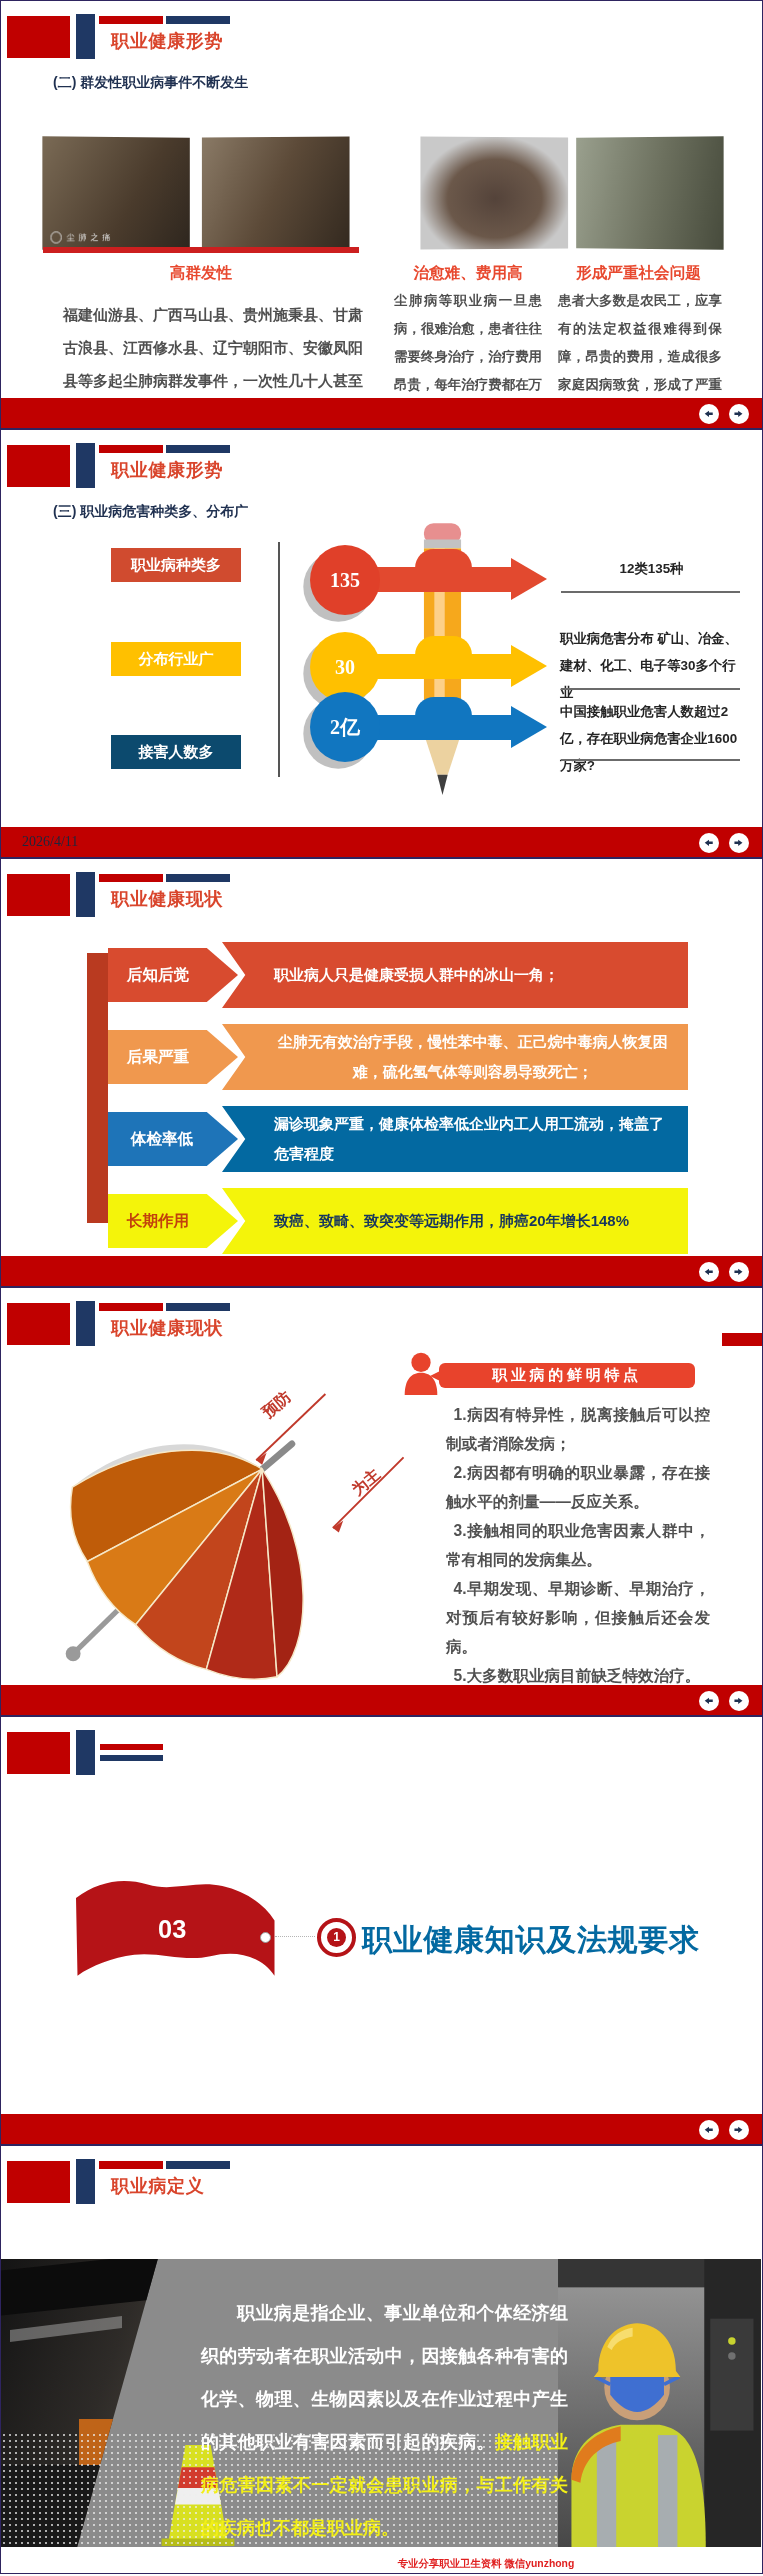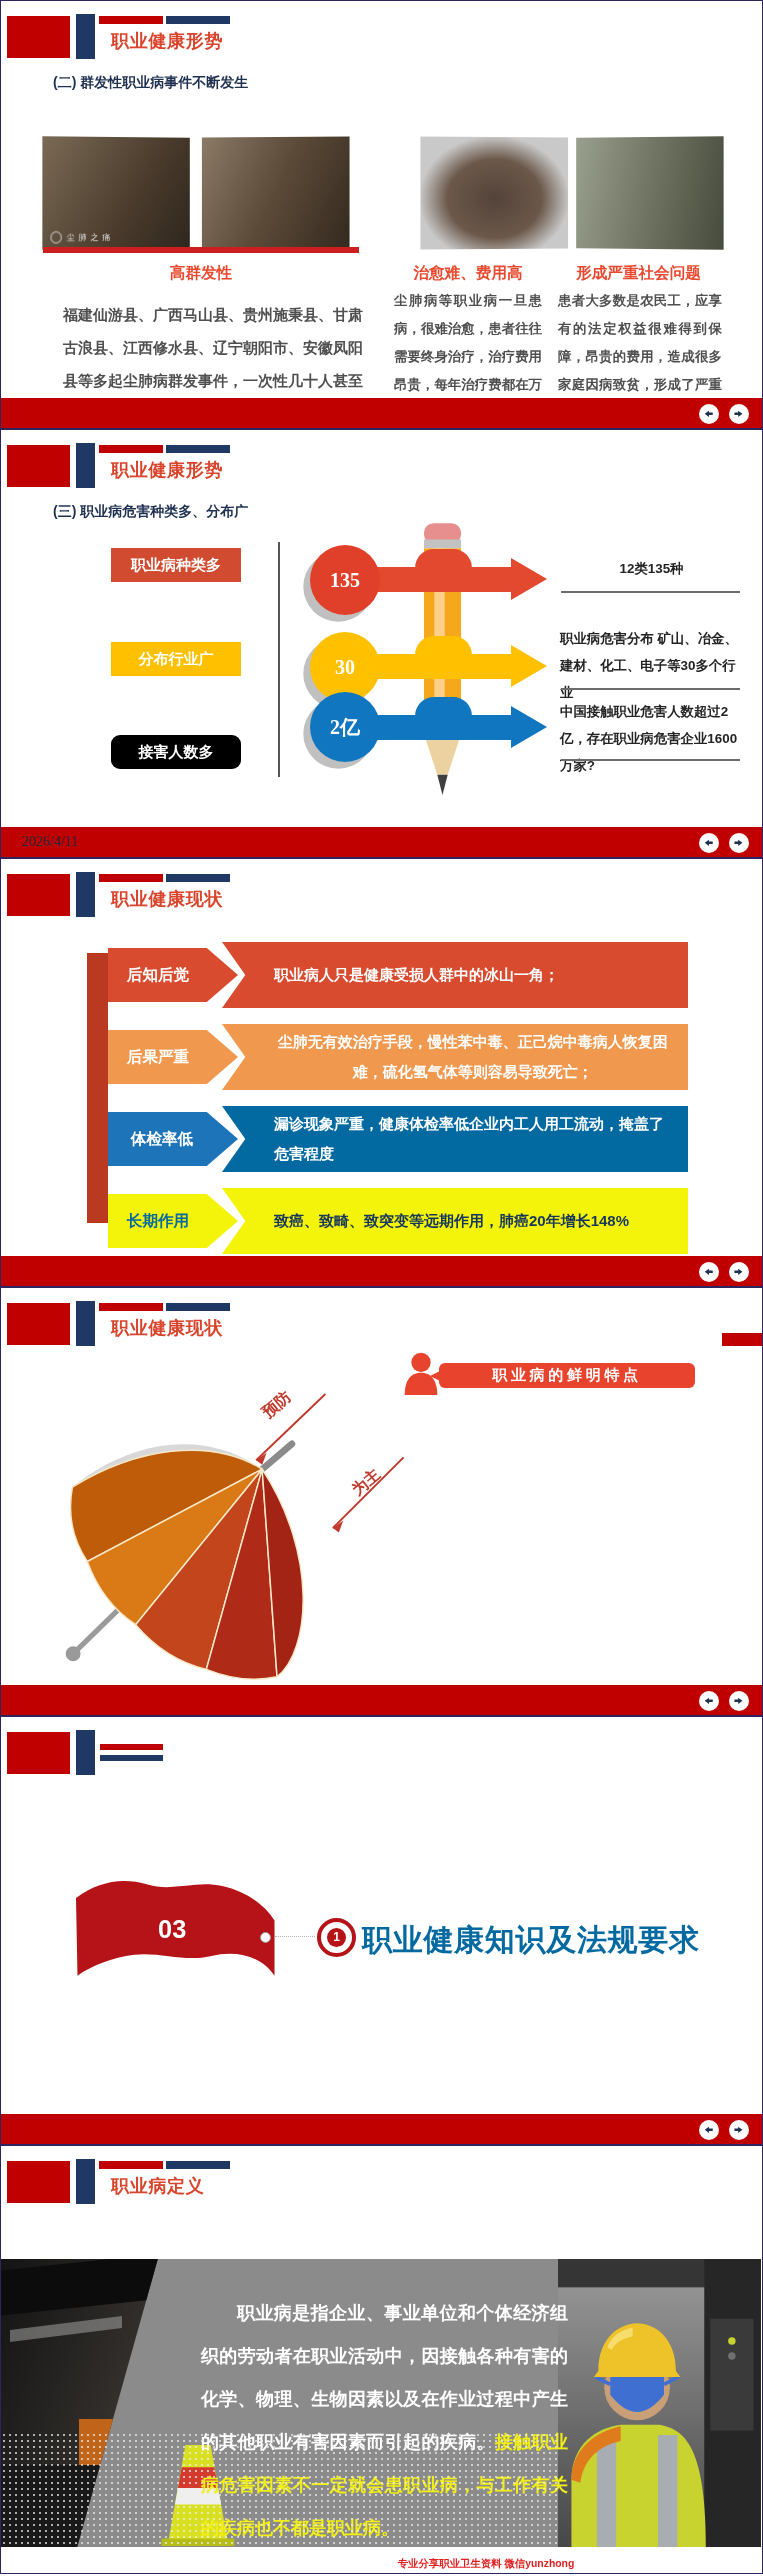--- a/index.html
+++ b/index.html
@@ -144,21 +144,21 @@
   <div class="slide">
     <div class="hdr-redrect"></div>
     <div class="hdr-navyrect"></div>
     <div class="hdr-redbar"></div>
     <div class="hdr-navybar"></div>
     <div class="hdr-title">职业健康形势</div>
     <div class="subtitle">(三) 职业病危害种类多、分布广</div>
 
     <div class="s2-label" style="top:118px;background:#d04b2f;">职业病种类多</div>
     <div class="s2-label" style="top:212px;background:#ffc000;">分布行业广</div>
-    <div class="s2-label" style="top:305px;background:#000000;border-radius:9px;">接害人数多</div>
+    <div class="s2-label" style="top:305px;background:#0c4a6e;">接害人数多</div>
     <div class="s2-divider"></div>
 
     <svg class="pencil" width="49" height="285" viewBox="0 0 66 382">
       <rect x="8" y="6" width="50" height="28" rx="13" fill="#e78f8f"></rect>
       <rect x="8" y="28" width="50" height="12" fill="#c2c2c2"></rect>
       <rect x="8" y="40" width="50" height="250" fill="#f6a81c"></rect>
       <rect x="22" y="40" width="14" height="250" fill="#fdd089"></rect>
       <polygon points="8,290 58,290 40,345 26,345" fill="#ecd2a0"></polygon>
       <polygon points="26,345 40,345 33,372" fill="#3f3f3f"></polygon>
     </svg>
@@ -210,21 +210,21 @@
 
     <div class="s3-label" style="top:89px;background:#d84b2f;">后知后觉</div>
     <div class="s3-band" style="top:83px;background:#d84b2f;">职业病人只是健康受损人群中的冰山一角；</div>
 
     <div class="s3-label" style="top:171px;background:#f0984e;">后果严重</div>
     <div class="s3-band" style="top:165px;background:#f0984e;text-align:center;">尘肺无有效治疗手段，慢性苯中毒、正己烷中毒病人恢复困难，硫化氢气体等则容易导致死亡；</div>
 
     <div class="s3-label" style="top:253px;background:#1e74b8;padding-left:8px;">体检率低</div>
     <div class="s3-band" style="top:247px;background:#0369a1;">漏诊现象严重，健康体检率低企业内工人用工流动，掩盖了危害程度</div>
 
-    <div class="s3-label" style="top:335px;background:#f4f40a;color:#0369a1;">长期作用</div>
+    <div class="s3-label" style="top:335px;background:#f4f40a;color:#c2410c;">长期作用</div>
     <div class="s3-band" style="top:329px;background:#f4f40a;color:#17365d;">致癌、致畸、致突变等远期作用，肺癌20年增长148%</div>
 
     <div class="bottombar"></div>
     <div class="navbtn nav-prev">
       <svg viewBox="0 0 16 14">
           <path d="M14 5.2H8.6V2.4L2.4 7l6.2 4.6V8.8H14z"></path>
         </svg>
     </div>
     <div class="navbtn nav-next">
       <svg viewBox="0 0 16 14">
@@ -258,20 +258,27 @@
       <polygon points="405,215 419,205 413,221" fill="#c0392b"></polygon>
       <text x="438" y="172" font-size="21" font-weight="bold" fill="#c0392b" transform="rotate(-40 438 172)">为主</text>
     </svg>
 
     <svg class="s4-person" width="36" height="43" viewBox="0 0 48 58">
       <circle cx="24" cy="14" r="13" fill="#e8432c"></circle>
       <path d="M2,58 C2,36 12,28 24,28 C36,28 46,36 46,58 Z" fill="#e8432c"></path>
     </svg>
     <div class="s4-banner">职业病的鲜明特点</div>
 
+    <div class="s4-list">
+      <p>1.病因有特异性，脱离接触后可以控制或者消除发病；</p>
+      <p>2.病因都有明确的职业暴露，存在接触水平的剂量——反应关系。</p>
+      <p>3.接触相同的职业危害因素人群中，常有相同的发病集丛。</p>
+      <p>4.早期发现、早期诊断、早期治疗，对预后有较好影响，但接触后还会发病。</p>
+      <p>5.大多数职业病目前缺乏特效治疗。</p>
+    </div>
 
     <div class="bottombar"></div>
     <div class="navbtn nav-prev">
       <svg viewBox="0 0 16 14">
           <path d="M14 5.2H8.6V2.4L2.4 7l6.2 4.6V8.8H14z"></path>
         </svg>
     </div>
     <div class="navbtn nav-next">
       <svg viewBox="0 0 16 14">
           <path d="M2 5.2h5.4V2.4L13.6 7 7.4 11.6V8.8H2z"></path>

